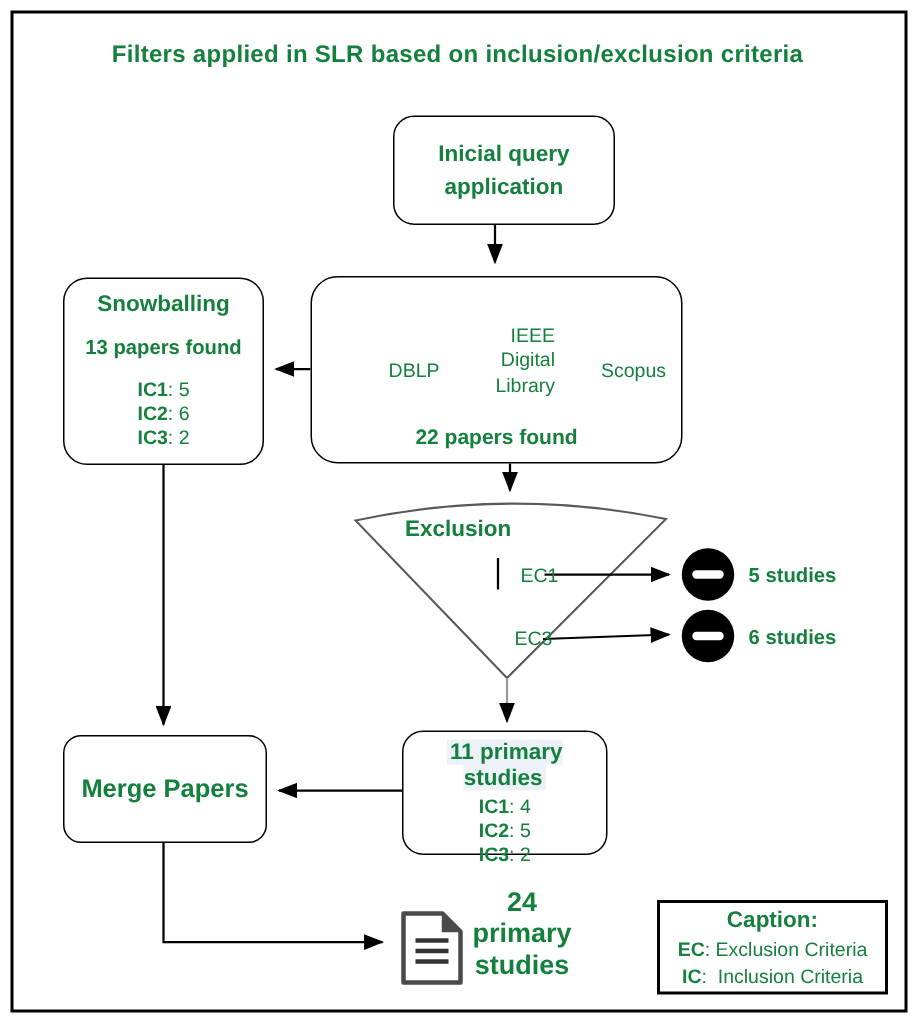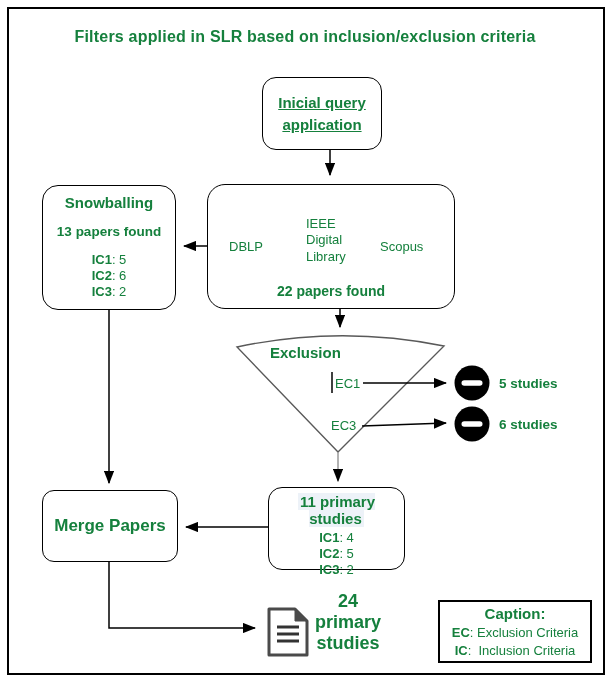--- a/index.html
+++ b/index.html
@@ -7,40 +7,40 @@
     position:relative; width:610px; height:680px; background:#ffffff;
     font-family:"Liberation Sans", sans-serif; color:#15803d; overflow:hidden;
   }
   .abs { position:absolute; }
   #frame { left:7px; top:7px; width:594px; height:664px; border:2px solid #000; }
   #title { left:0; right:0; top:28px; text-align:center; font-size:16px; font-weight:bold; letter-spacing:.2px; }
   .node {
     position:absolute; background:#fff; border:1.5px solid #000; box-sizing:border-box;
     display:flex; align-items:center; justify-content:center; text-align:center;
   }
-  #initial-query { left:262px; top:77px; width:120px; height:73px; border-radius:14px;
-    font-weight:bold; font-size:15px; line-height:1.45; white-space:pre-line;text-decoration:underline; }
+  #initial-query { left:262px; top:77px; width:148px; height:73px; border-radius:14px;
+    font-weight:bold; font-size:15px; line-height:1.45; white-space:pre-line; }
   #databases { left:207px; top:184px; width:248px; height:125px; border-radius:18px; }
   #snowballing { left:42px; top:185px; width:134px; height:125px; border-radius:16px; display:block; }
   #merge { left:42px; top:490px; width:136px; height:72px; border-radius:12px; font-weight:bold; font-size:17px; }
   #primary { left:268px; top:487px; width:137px; height:83px; border-radius:14px; display:block; }
   #caption-box { left:438px; top:600px; width:154px; height:63px; border:2px solid #000; display:block;
     padding:3px 7px; text-align:center; }
   .svg-layer { position:absolute; left:0; top:0; pointer-events:none; }
-  .cyl-label { position:absolute; text-align:left; font-size:13px; line-height:1.25; white-space:pre-line; }
+  .cyl-label { position:absolute; text-align:right; font-size:13px; line-height:1.25; white-space:pre-line; }
   #db-footer { position:absolute; left:207px; top:283px; width:248px; text-align:center; font-weight:bold; font-size:14px; }
   #snow-title { margin-top:8px; text-align:center; font-weight:bold; font-size:15px; }
   #snow-sub { margin-top:13px; text-align:center; font-weight:bold; font-size:13.5px; }
   .crit-list { margin-top:13px; text-align:center; font-size:13px; line-height:16px; }
   .crit-row .b { font-weight:bold; }
   #primary .title { margin-top:5px; text-align:center; font-weight:bold; font-size:15px; }
   #primary .title span { background:#edf2f8; padding:0 2px; }
   #primary .crit-list { margin-top:3px; }
   #exclusion-title { left:270px; top:344px; width:140px; font-weight:bold; font-size:15px; }
-  .ec-label { position:absolute; font-size:13px; }
+  .ec-label { position:absolute; font-size:13px;margin-left:12px; }
   #ec1-label { left:335px; top:376px; }
   #ec3-label { left:331px; top:418px; }
   .studies-label { position:absolute; font-weight:bold; font-size:13.5px; }
   #studies-1 { left:499px; top:376px; }
   #studies-2 { left:499px; top:417px; }
   #result-label { left:311px; top:591px; width:74px; text-align:center; font-weight:bold; font-size:18px;
     line-height:21px; white-space:pre-line; }
   #caption-title { font-weight:bold; font-size:15px; margin-bottom:2px; }
   .cap-row { font-size:13px; line-height:17.5px; }
   .cap-row .term { font-weight:bold; }

